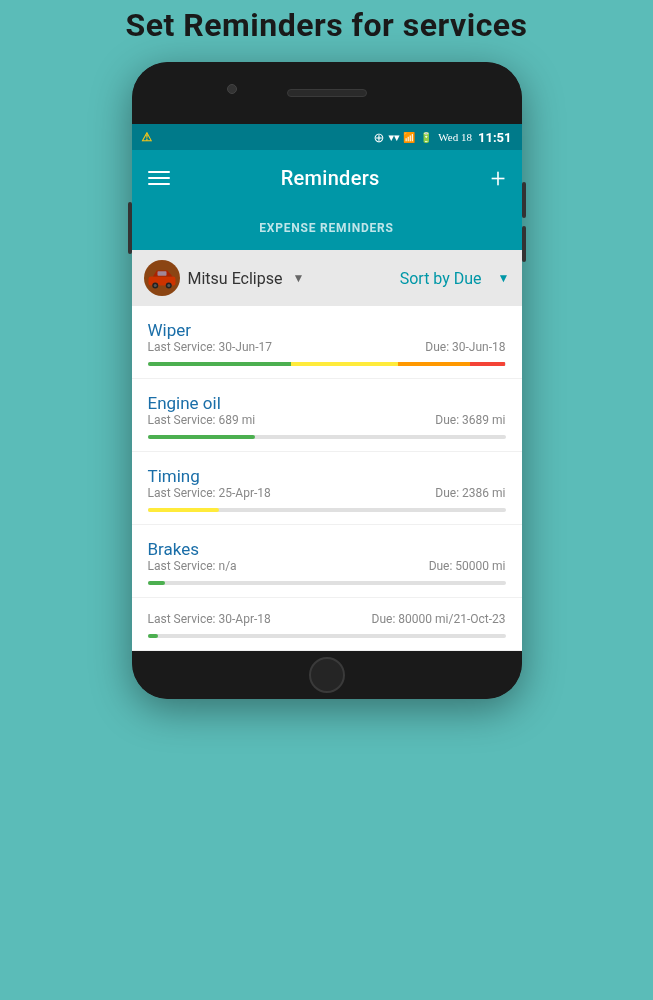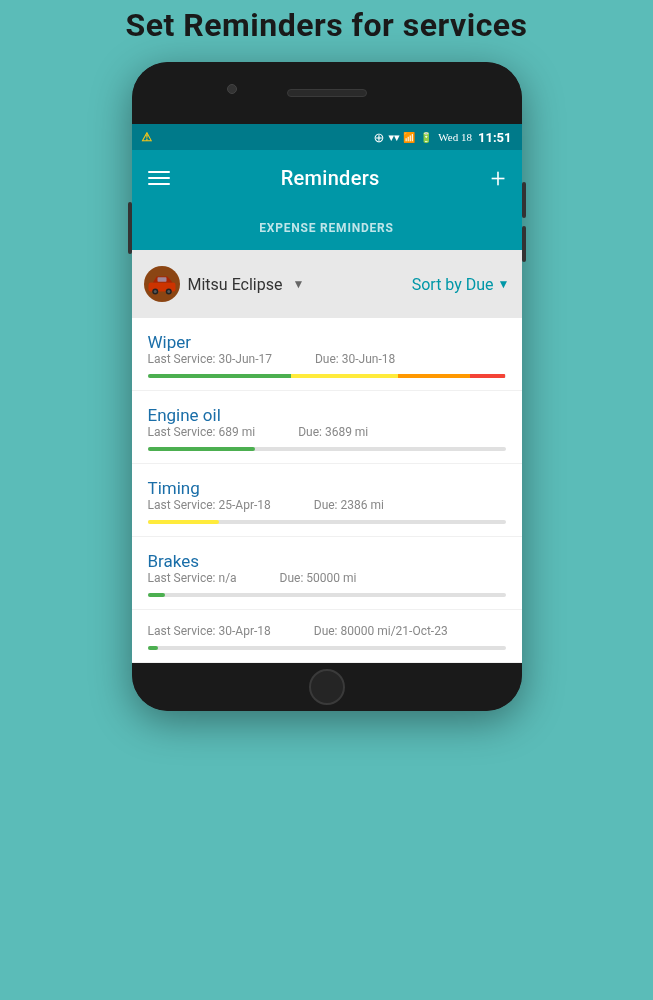--- a/index.html
+++ b/index.html
@@ -180,21 +180,21 @@
       bottom: 0;
       left: 0;
       right: 0;
       height: 3px;
       background: #f5c518;
     }
 
     
     .filter-row {
       background: #e8e8e8;
-      height: 68px;
+      height: 56px;
       display: flex;
       align-items: center;
       padding: 0 12px;
       gap: 0;
     }
 
     .vehicle-selector {
       display: flex;
       align-items: center;
       gap: 8px;
@@ -227,21 +227,21 @@
 
     .dropdown-arrow {
       font-size: 12px;
       color: #666;
       margin-left: 2px;
     }
 
     .sort-selector {
       display: flex;
       align-items: center;
-      gap: 0;
+      gap: 12px;
       cursor: pointer;
     }
 
     .sort-label {
       font-size: 16px;
       color: #0097a7;
       font-weight: 400;
     }
 
     
@@ -256,21 +256,21 @@
     }
 
     .reminder-name {
       font-size: 17px;
       font-weight: 400;
       color: #1a6ea8;
     }
 
     .reminder-sub {
       display: flex;
-      justify-content: flex-start;
+      justify-content: space-between;
       font-size: 12px;
       color: #888;
       margin-bottom: 8px;
       gap: 43px;
     }
 
     .reminder-due {
       font-size: 12px;
       color: #888;
     }

